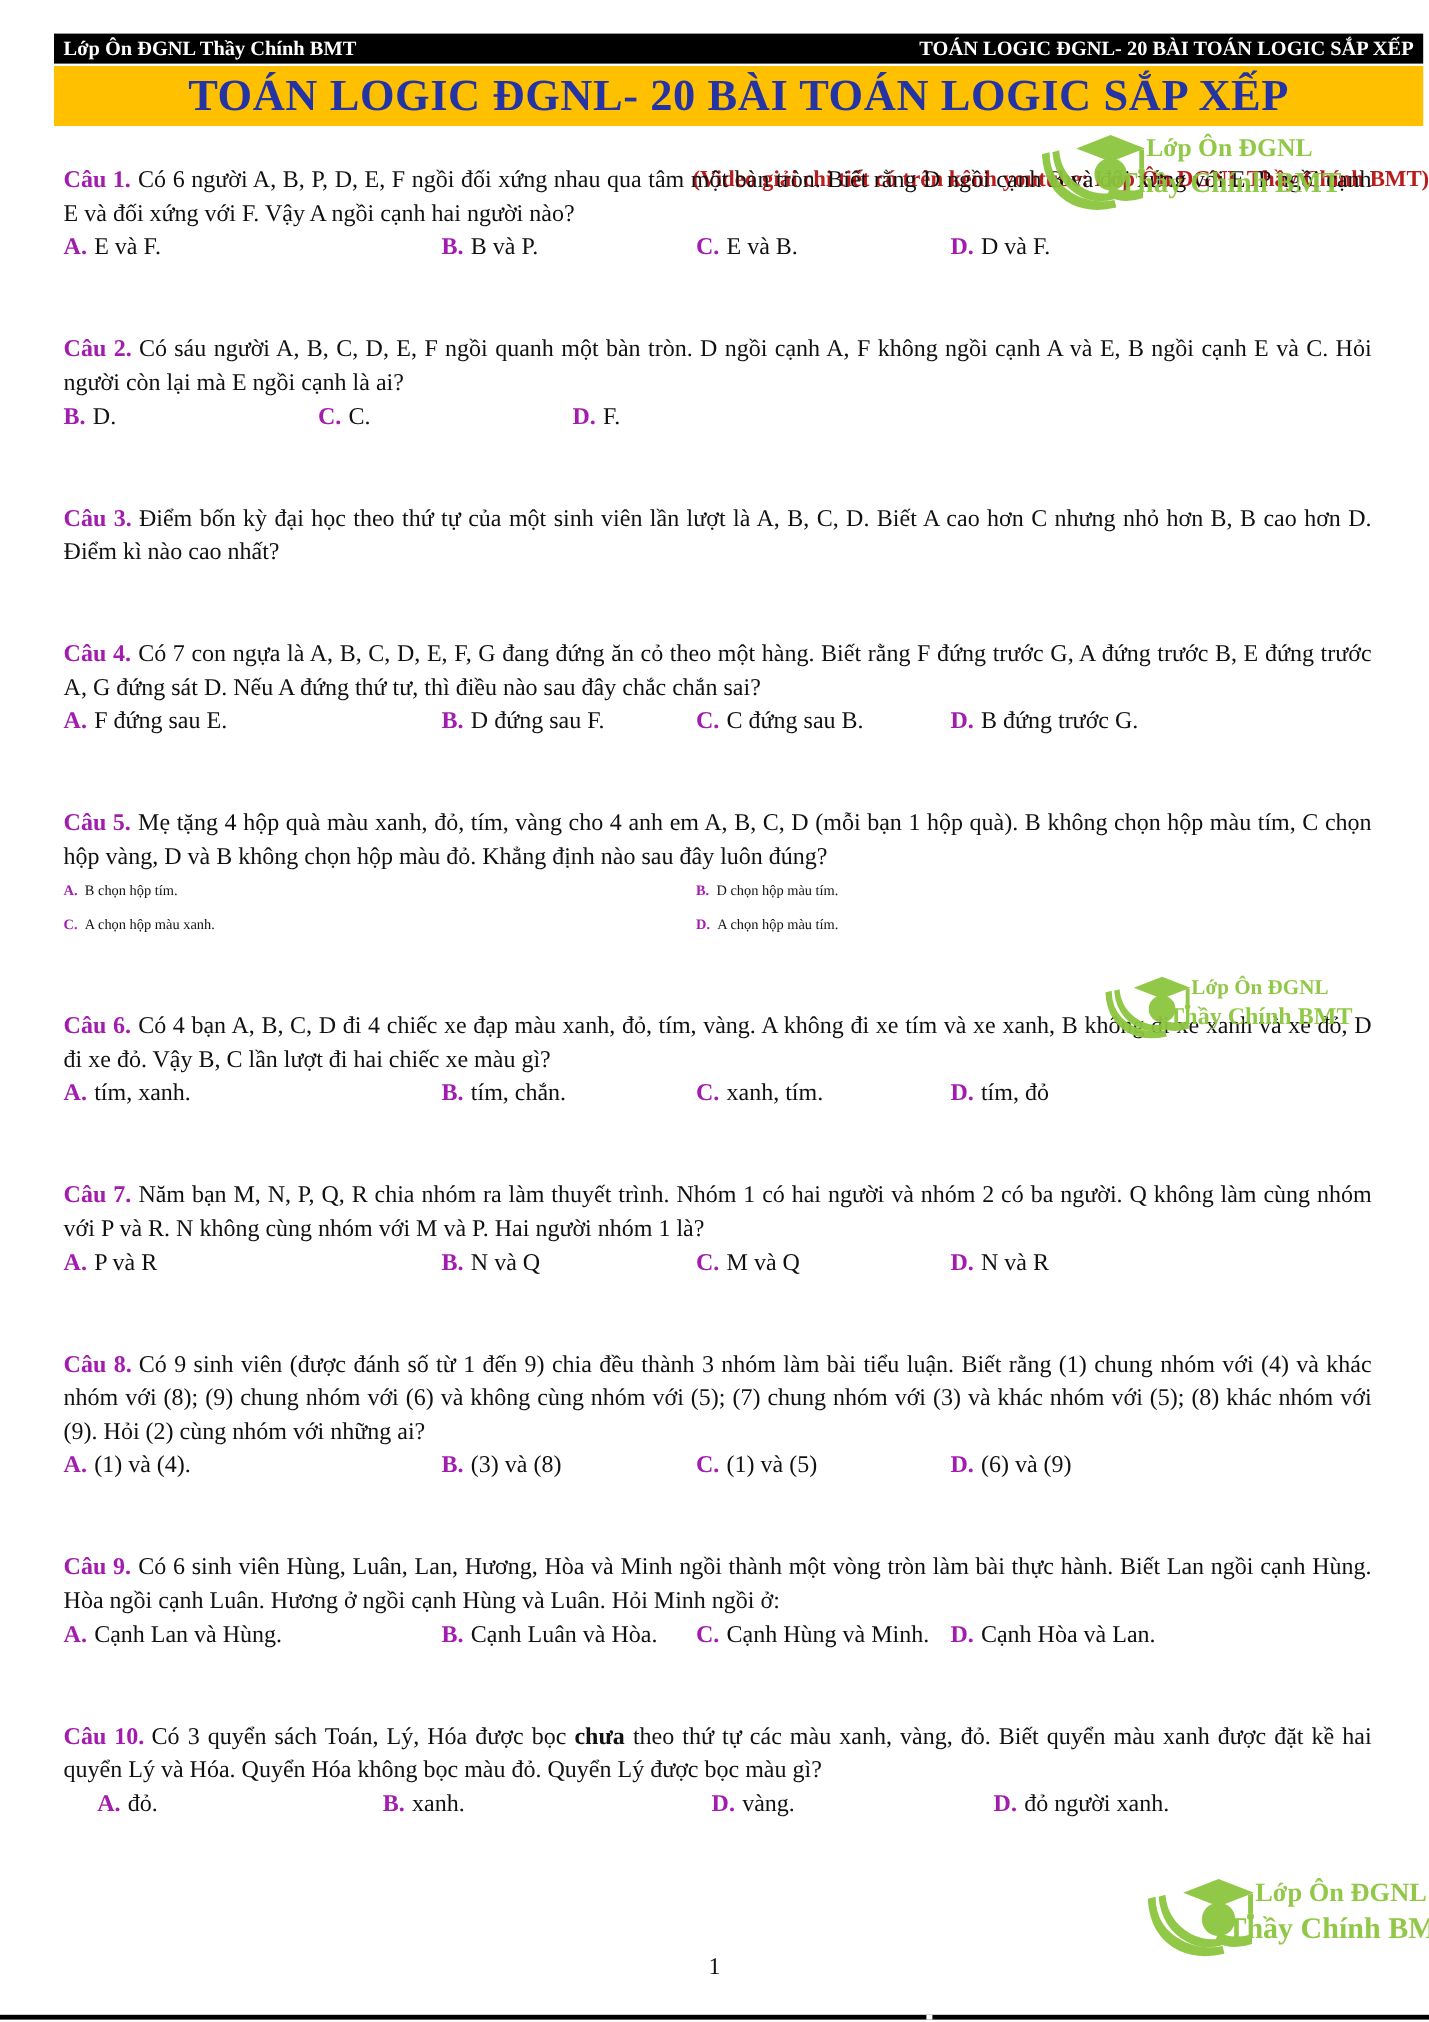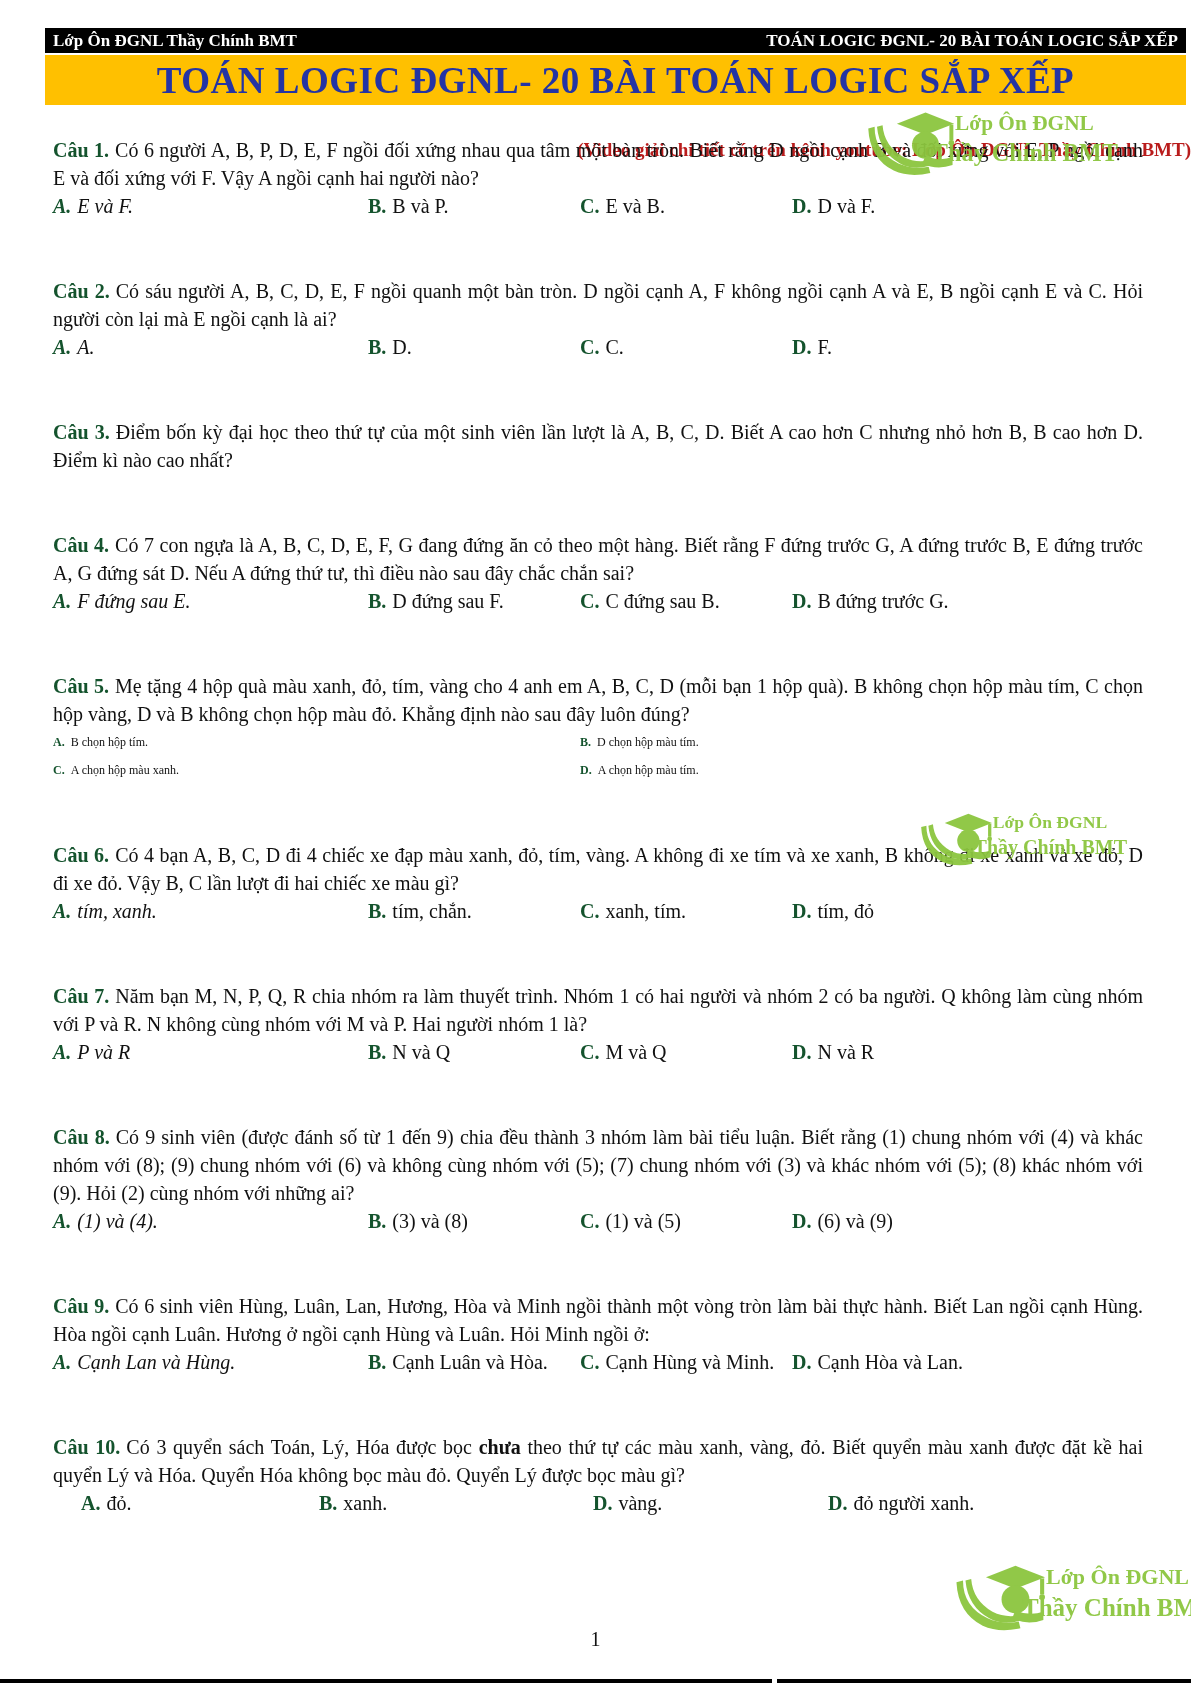--- a/index.html
+++ b/index.html
@@ -29,24 +29,24 @@
     position:absolute;top:109px;left:0;width:100%;
     text-align:right;color:#b91c1c;font-weight:bold;font-size:19px;margin-top:30px;
   }
   .content{
     position:absolute;top:136px;left:53px;right:48px;
   }
   .question{margin:0 0 57px 0;}
   .q-text{
     margin:0;font-size:20px;line-height:28px;text-align:justify;
   }
-  .q-label{color:#14532d;font-weight:bold;margin-right:6px;white-space:nowrap;}
+  .q-label{color:#a21caf;font-weight:bold;margin-right:6px;white-space:nowrap;}
   .opts{display:flex;font-size:20px;line-height:28px;}
   .opt{white-space:nowrap;}
-  .c1{min-width:315px;font-style:italic;}
+  .c1{min-width:315px;}
   .c2{min-width:212px;}
   .c3{min-width:212px;}
   .opts2{display:grid;grid-template-columns:527px auto;font-size:12px;line-height:28px;}
   .opts.indent{padding-left:28px;}
   .indent .t1{min-width:238px;}
   .indent .t2{min-width:235px;}
   .indent .t3{min-width:235px;margin-left:39px;}
   .boldword{font-weight:bold;}
   
   .logo{
@@ -92,21 +92,20 @@
         <span class="opt c1"><b class="q-label">A.</b><span>E và F.</span></span>
         <span class="opt c2"><b class="q-label">B.</b><span>B và P.</span></span>
         <span class="opt c3"><b class="q-label">C.</b><span>E và B.</span></span>
         <span class="opt"><b class="q-label">D.</b><span>D và F.</span></span>
       </div>
     </div>
 
     <div class="question">
       <p class="q-text"><b class="q-label">Câu 2.</b><span>Có sáu người A, B, C, D, E, F ngồi quanh một bàn tròn. D ngồi cạnh A, F không ngồi cạnh A và E, B ngồi cạnh E và C. Hỏi người còn lại mà E ngồi cạnh là ai?</span></p>
       <div class="opts">
-        <span class="opt c1"><b class="q-label">A.</b><span>A.</span></span>
         <span class="opt c2"><b class="q-label">B.</b><span>D.</span></span>
         <span class="opt c3"><b class="q-label">C.</b><span>C.</span></span>
         <span class="opt"><b class="q-label">D.</b><span>F.</span></span>
       </div>
     </div>
 
     <div class="question">
       <p class="q-text"><b class="q-label">Câu 3.</b><span>Điểm bốn kỳ đại học theo thứ tự của một sinh viên lần lượt là A, B, C, D. Biết A cao hơn C nhưng nhỏ hơn B, B cao hơn D. Điểm kì nào cao nhất?</span></p>
     </div>
 

